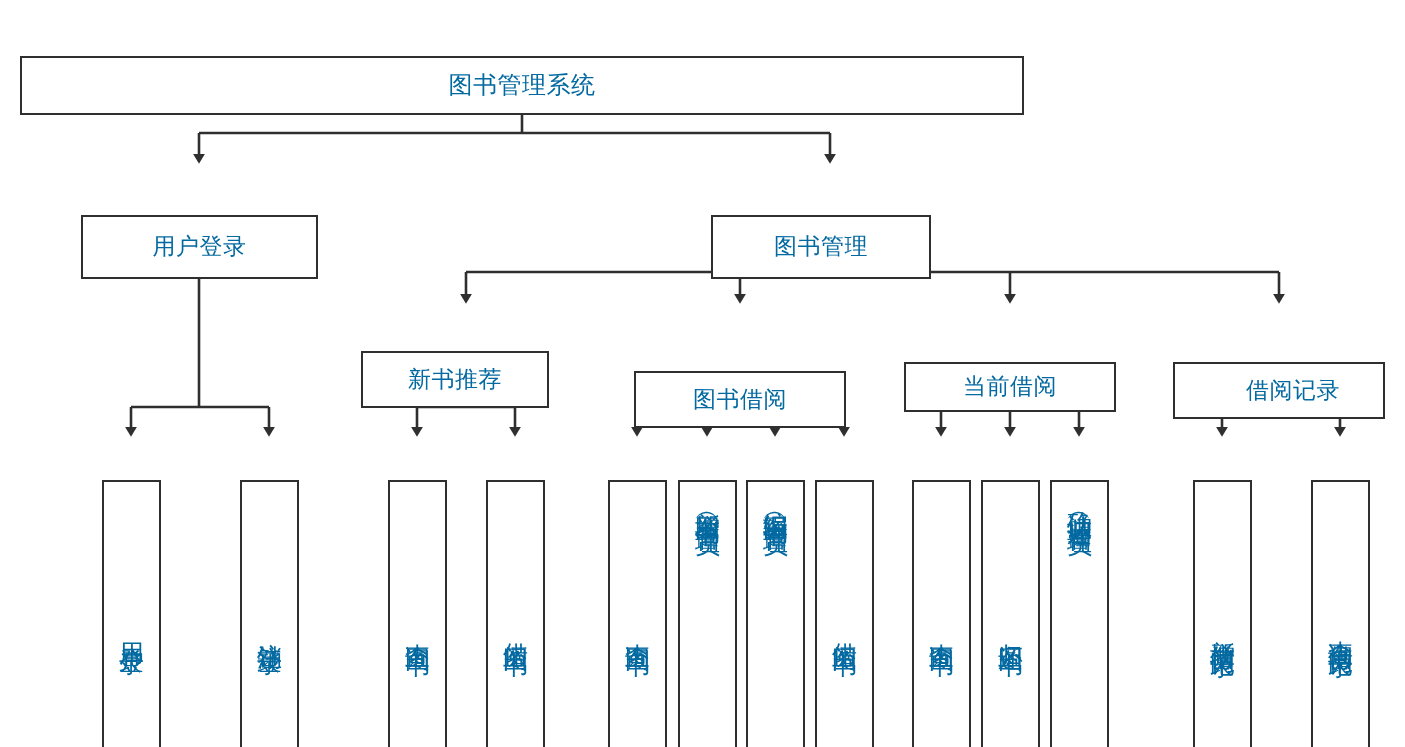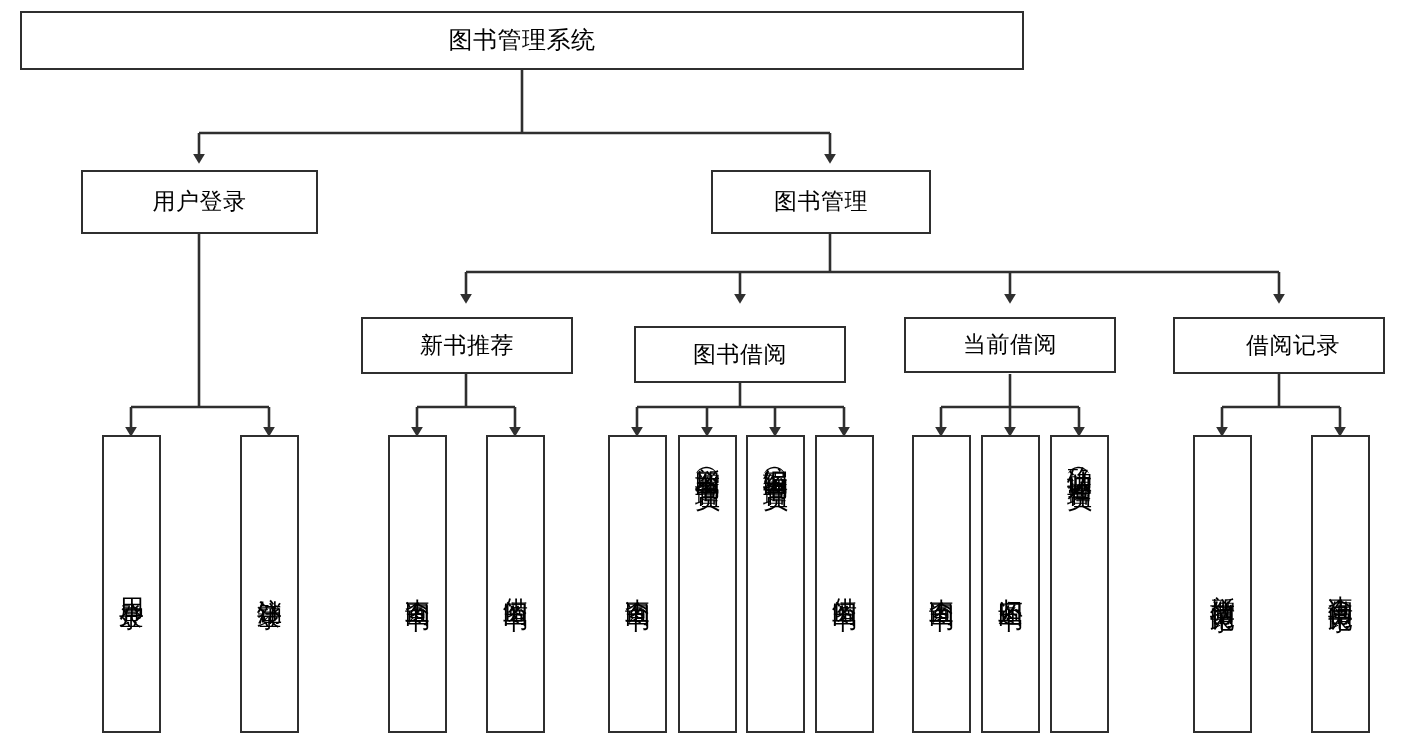--- a/index.html
+++ b/index.html
@@ -24,22 +24,23 @@
     pointer-events: none;
   }
   .node {
     position: absolute;
     box-sizing: border-box;
     background: #ffffff;
     border: 2.5px solid #2f2f2f;
     display: flex;
     align-items: center;
     justify-content: center;
-    color: #000000;
+    color: #0369a1;
     z-index: 2;
+    margin-top: 45px;
   }
   .node .lbl {
     display: block;
     line-height: 1.18;
     letter-spacing: 0.5px;
     white-space: nowrap;
   }
   .node.h .lbl {
     font-size: 23px;
   }
@@ -130,27 +131,27 @@
     <span class="lbl">图书管理系统</span>
   </div>
 
   <div class="node h" style="left:81px; top:170px; width:237px; height:64px;">
     <span class="lbl">用户登录</span>
   </div>
   <div class="node h" style="left:711px; top:170px; width:220px; height:64px;">
     <span class="lbl">图书管理</span>
   </div>
 
-  <div class="node h" style="left:361px; top:317px; width:212px; height:57px;">
+  <div class="node h" style="left:361px; top:306px; width:188px; height:57px;">
     <span class="lbl">新书推荐</span>
   </div>
   <div class="node h" style="left:634px; top:326px; width:212px; height:57px;">
     <span class="lbl">图书借阅</span>
   </div>
-  <div class="node h" style="left:904px; top:317px; width:212px; height:56px;">
+  <div class="node h" style="left:904px; top:317px; width:212px; height:50px;">
     <span class="lbl">当前借阅</span>
   </div>
   <div class="node h" style="left:1173px; top:317px; width:212px; height:57px;padding-left:28px;">
     <span class="lbl">借阅记录</span>
   </div>
 
   <div class="node v mid" style="left:102px; top:435px; width:59px; height:298px;">
     <span class="lbl">用户登录</span>
   </div>
   <div class="node v mid" style="left:240px; top:435px; width:59px; height:298px;">

